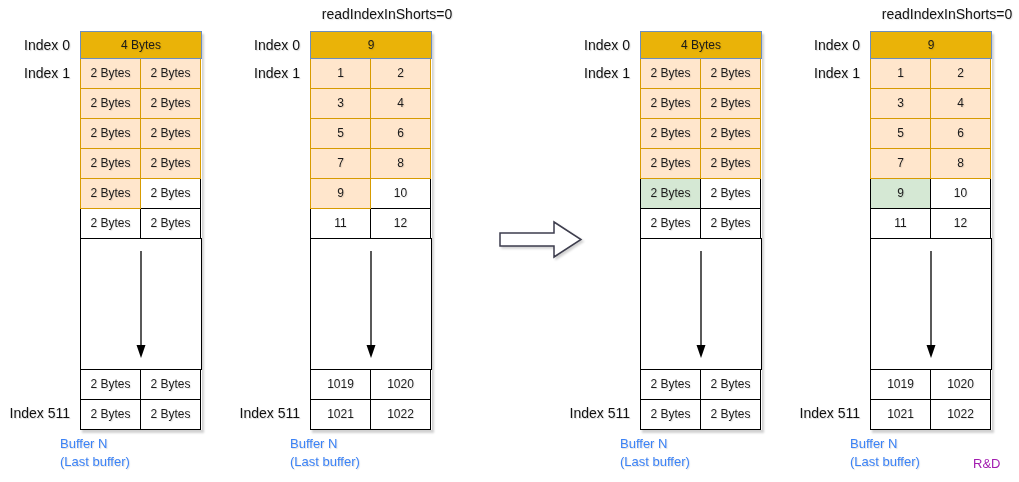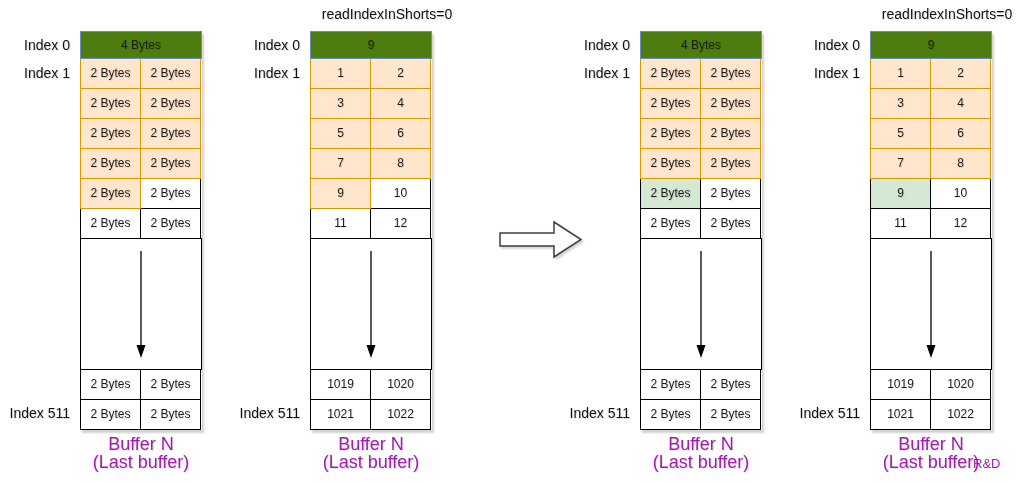--- a/index.html
+++ b/index.html
@@ -22,38 +22,38 @@
   .idx1{top:58px;height:31px;line-height:31px;}
   .idx511{top:398px;height:31px;line-height:31px;}
   .btable{
     position:absolute;left:90px;top:31px;width:122px;
     box-shadow:2px 3px 2px rgba(0,0,0,0.18);
     font-size:12px;color:#1a1a1a;
     text-shadow:1px 1px 1px rgba(0,0,0,0.10);
   }
   .hdr{
     box-sizing:border-box;width:122px;height:28px;line-height:26px;text-align:center;
-    background:#4d7c0f;border:1px solid #6c8ebf;position:relative;z-index:5;
+    background:#eab308;border:1px solid #6c8ebf;position:relative;z-index:5;
   }
   .trow{display:flex;margin-top:-1px;height:31px;position:relative;}
   .cell{
     box-sizing:border-box;width:61px;height:31px;line-height:29px;text-align:center;
     border:1px solid #000;background:#fff;
   }
   .cell + .cell{margin-left:-1px;}
   .cell.orange{background:#ffe6cc;border-color:#d79b00;position:relative;z-index:3;}
   .cell.green{background:#d5e8d4;border-color:#000;position:relative;z-index:2;}
   .gap{
     box-sizing:border-box;width:122px;height:132px;margin-top:-1px;
     border:1px solid #000;background:#fff;position:relative;z-index:1;
   }
   .down-arrow{position:absolute;left:50%;top:12px;transform:translateX(-50%);}
   .caption{
-    position:absolute;left:70px;top:435px;width:162px;text-align:center;
-    font-size:18px;line-height:18px;color:#a21caf;
+    position:absolute;left:70px;top:435px;width:162px;
+    font-size:13px;line-height:18px;color:#3b82f6;
     text-shadow:1px 1px 1px rgba(0,0,0,0.12);
   }
   .big-arrow{position:absolute;left:497px;top:218px;filter:drop-shadow(2px 2px 1px rgba(0,0,0,0.18));}
   .watermark{
     position:absolute;left:973px;top:456px;font-size:13px;color:#a21caf;
     white-space:nowrap;
   }
 </style>
 </head>
 <body>

